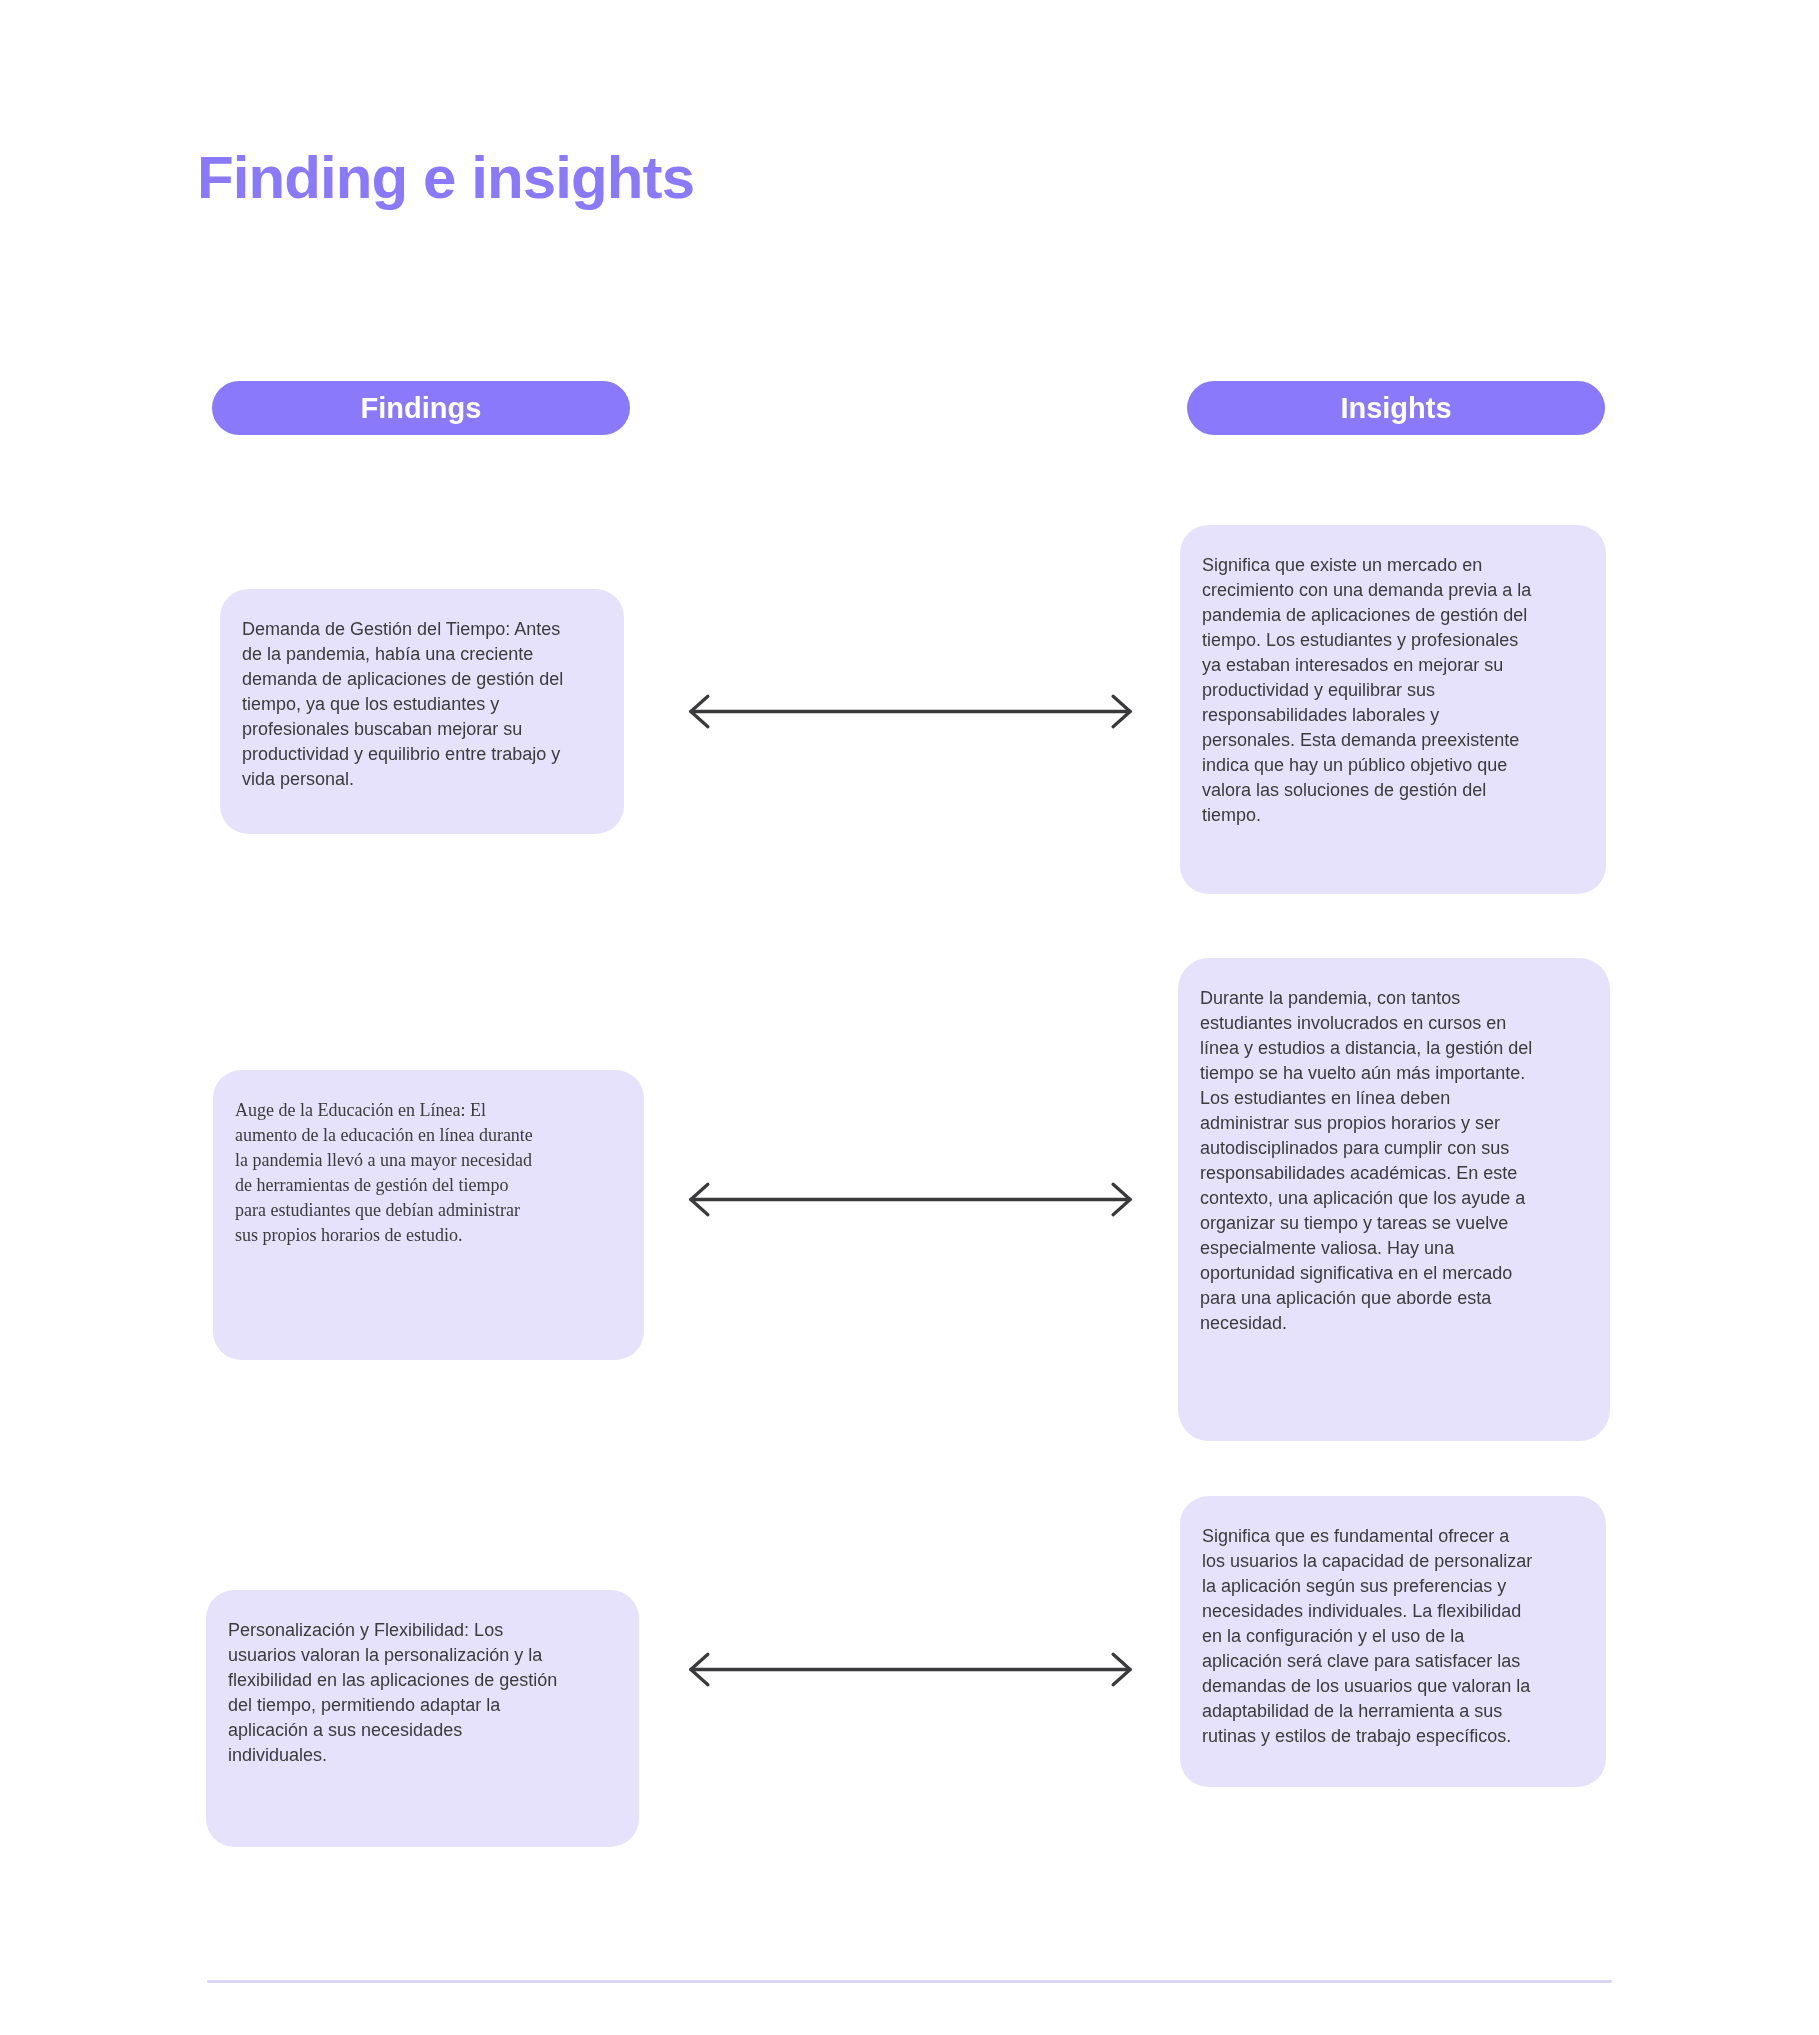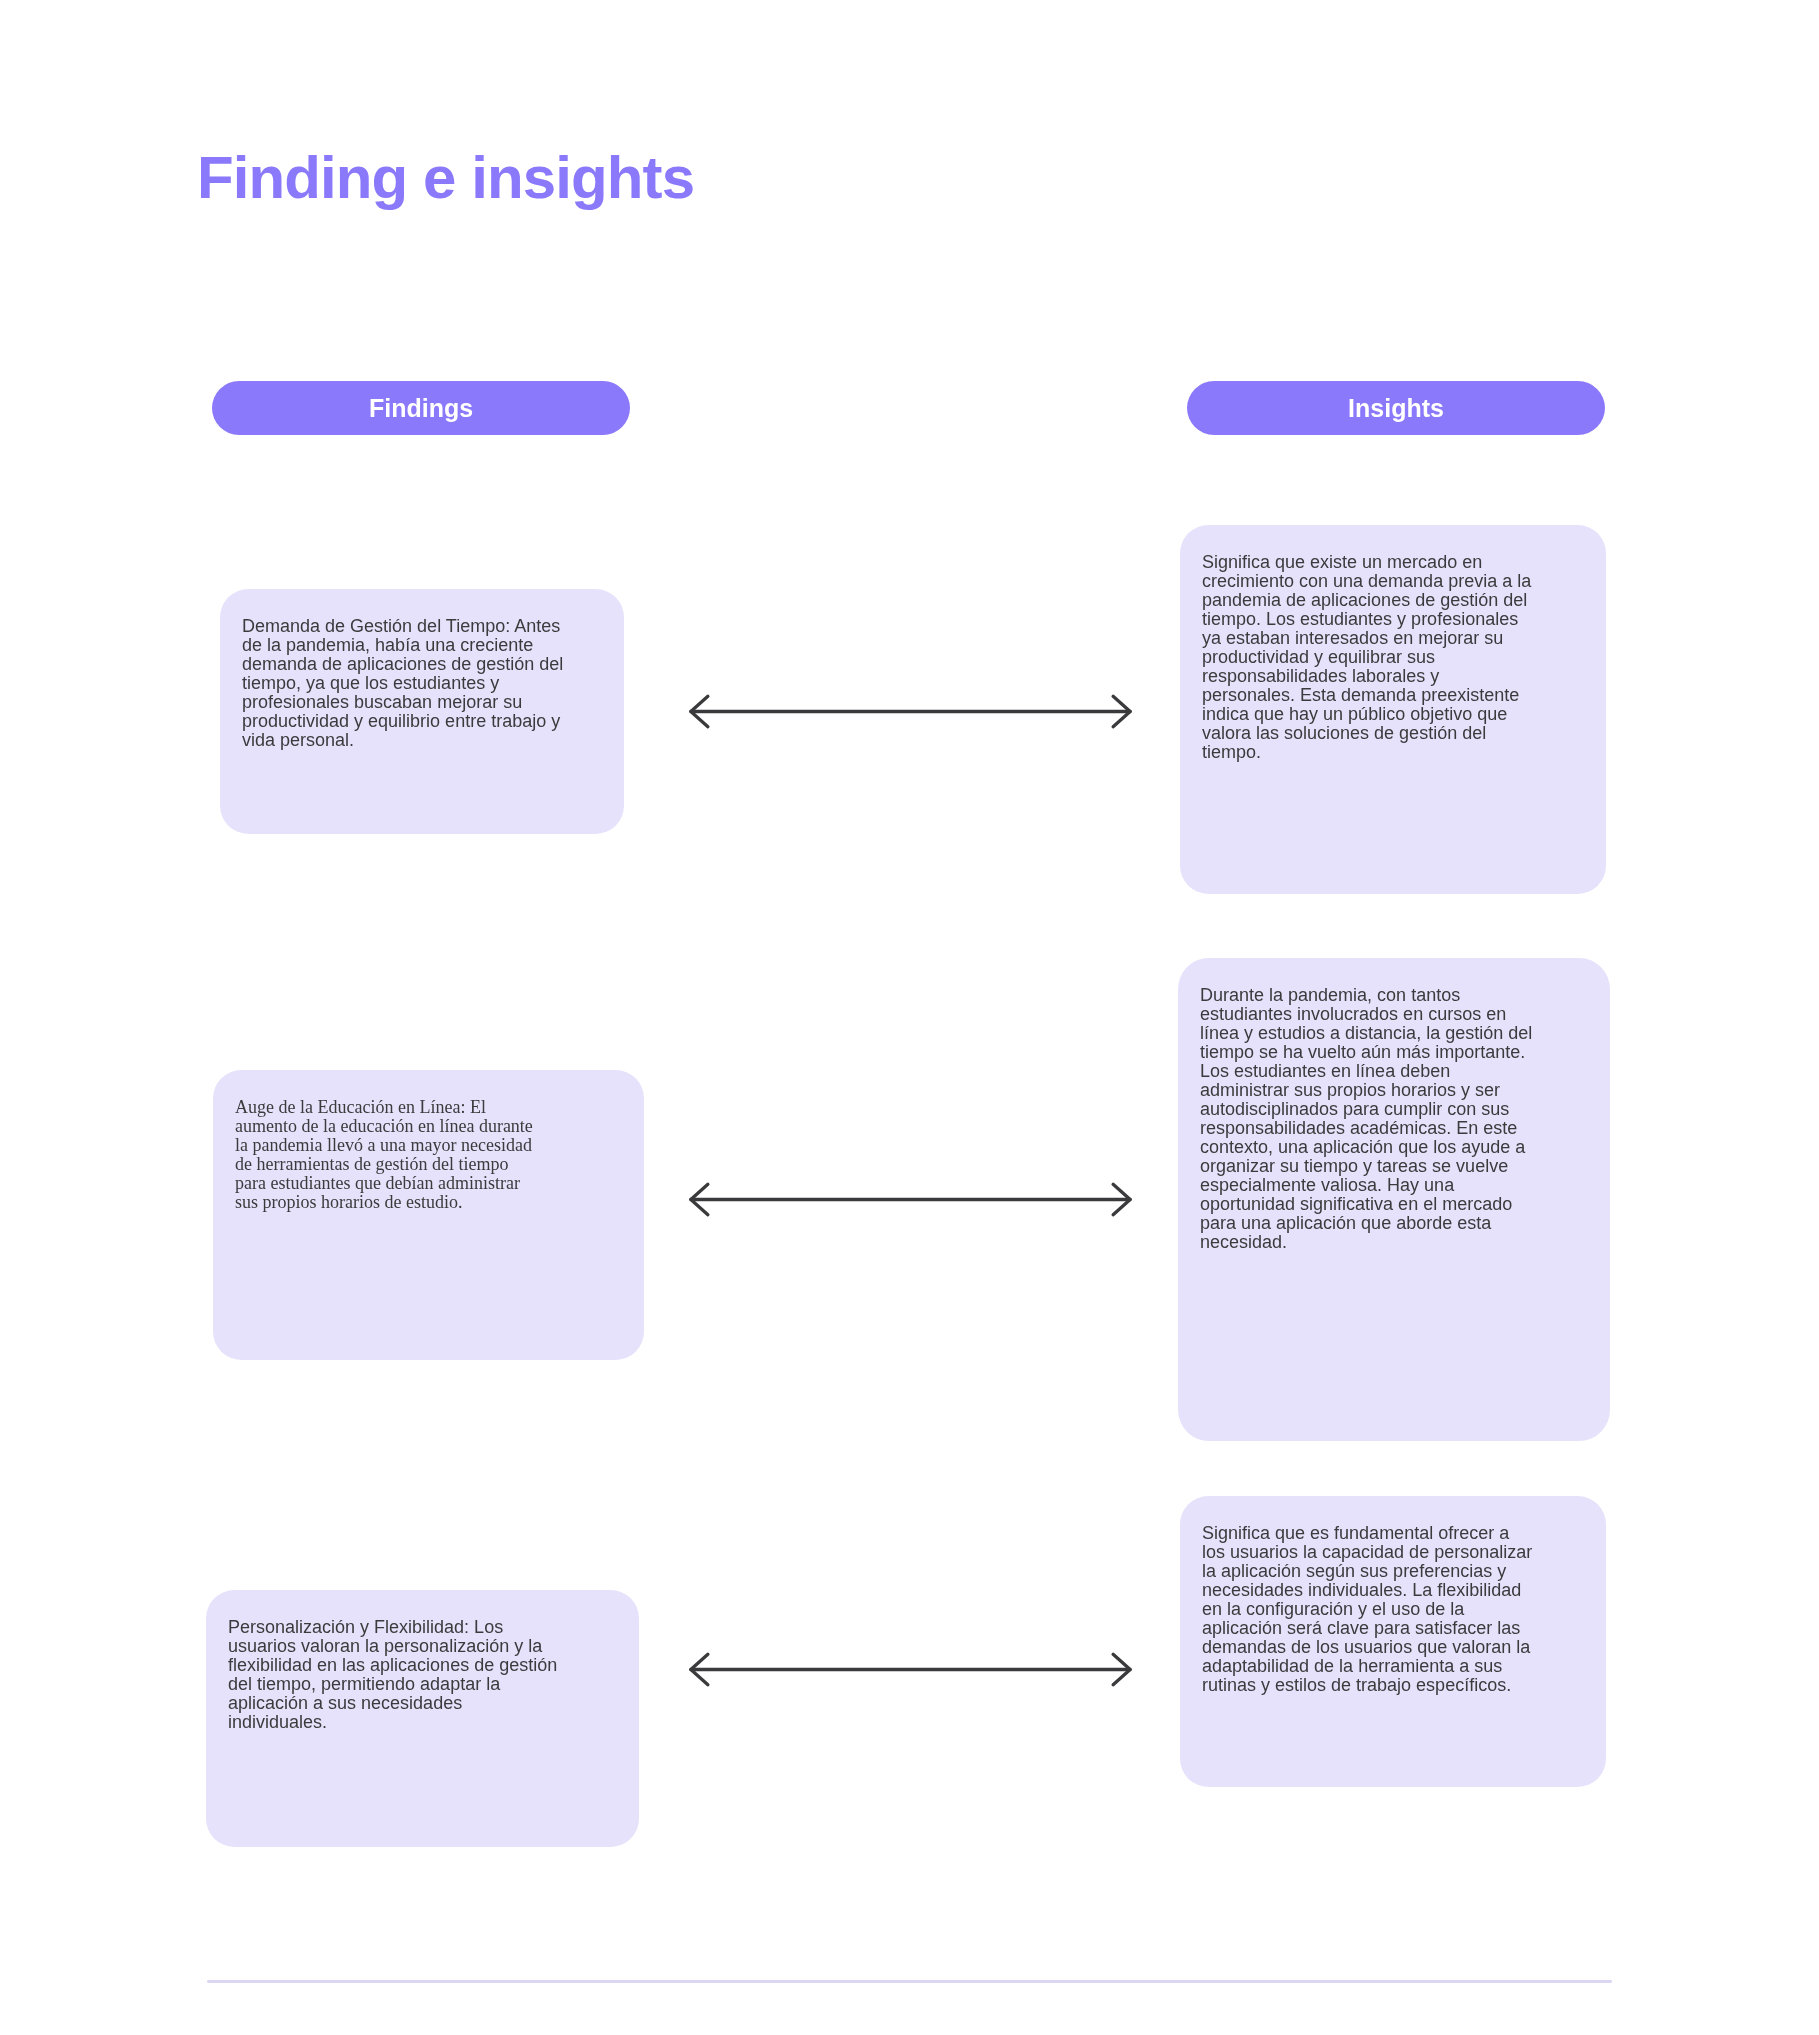--- a/index.html
+++ b/index.html
@@ -19,27 +19,27 @@
   }
   .page-title{
     position:absolute;left:197px;top:148px;
     font-size:60px;font-weight:bold;letter-spacing:-0.9px;
     color:var(--accent);line-height:1;
   }
   .pill{
     position:absolute;width:418px;height:54px;border-radius:27px;
     background:var(--accent);color:var(--pill-text);
     display:flex;align-items:center;justify-content:center;
-    font-size:25px;font-weight:bold;
+    font-size:29px;font-weight:bold;
   }
   .pill.findings{left:212px;top:381px;}
   .pill.insights{left:1187px;top:381px;}
   .card{
     position:absolute;background:var(--card-bg);border-radius:28.4px;
-    color:var(--card-text);font-size:18px;line-height:19px;
+    color:var(--card-text);font-size:18px;line-height:25px;
     padding:27.5px 22px 0 22px;white-space:pre-line;overflow:hidden;
   }
   .card.f1{left:220px;top:589px;width:404px;height:245px;}
   .card.f2{left:213px;top:1070px;width:431px;height:290px;font-family:Liberation Serif, serif;}
   .card.f3{left:206px;top:1542px;width:433px;height:257px;margin-top:48px;}
   .card.i1{left:1180px;top:525px;width:426px;height:369px;}
   .card.i2{left:1178px;top:958px;width:432px;height:483px;border-radius:31px;}
   .card.i3{left:1180px;top:1496px;width:426px;height:291px;}
   .arrow{
     position:absolute;left:688px;width:445px;height:43px;

